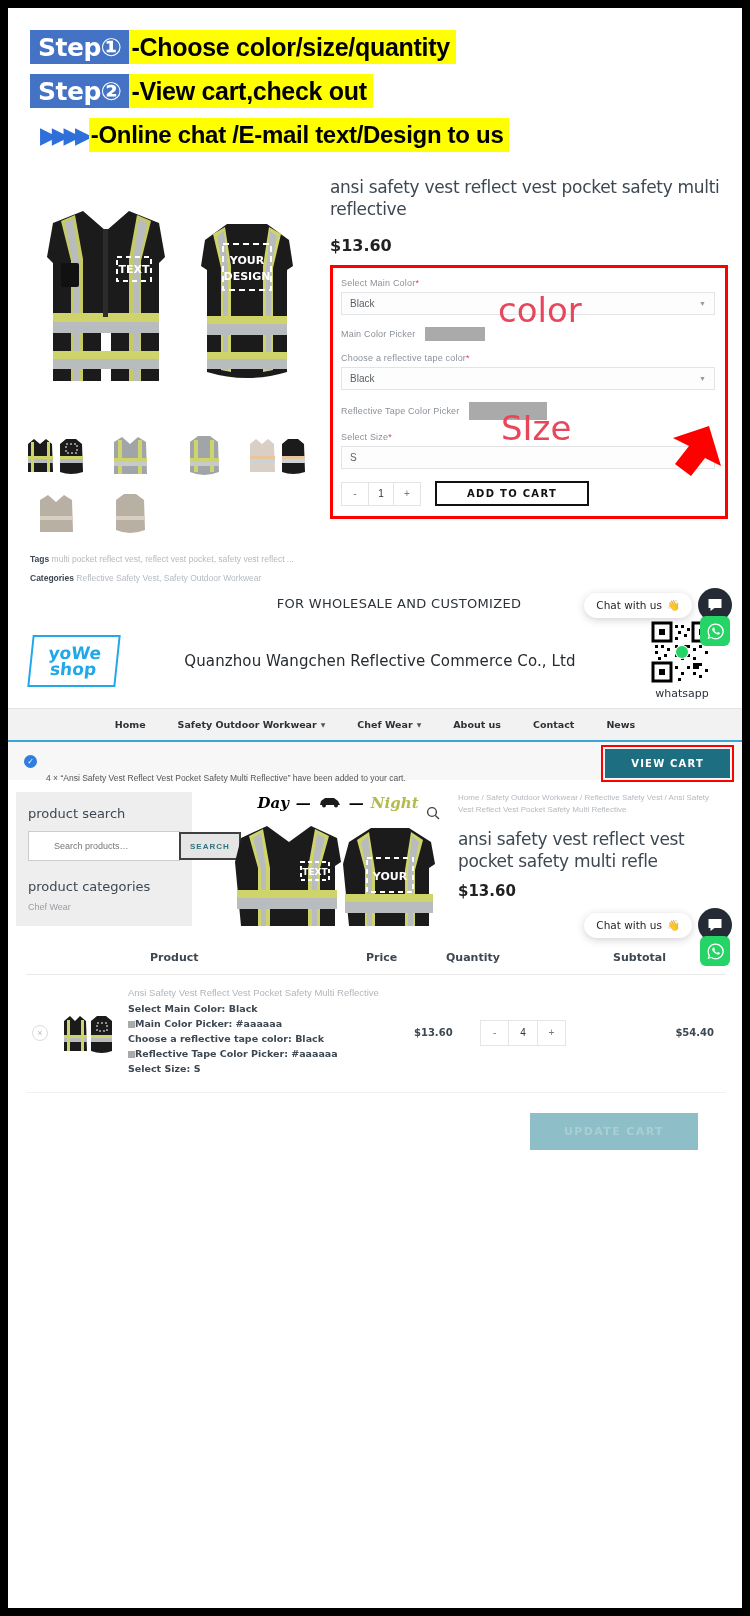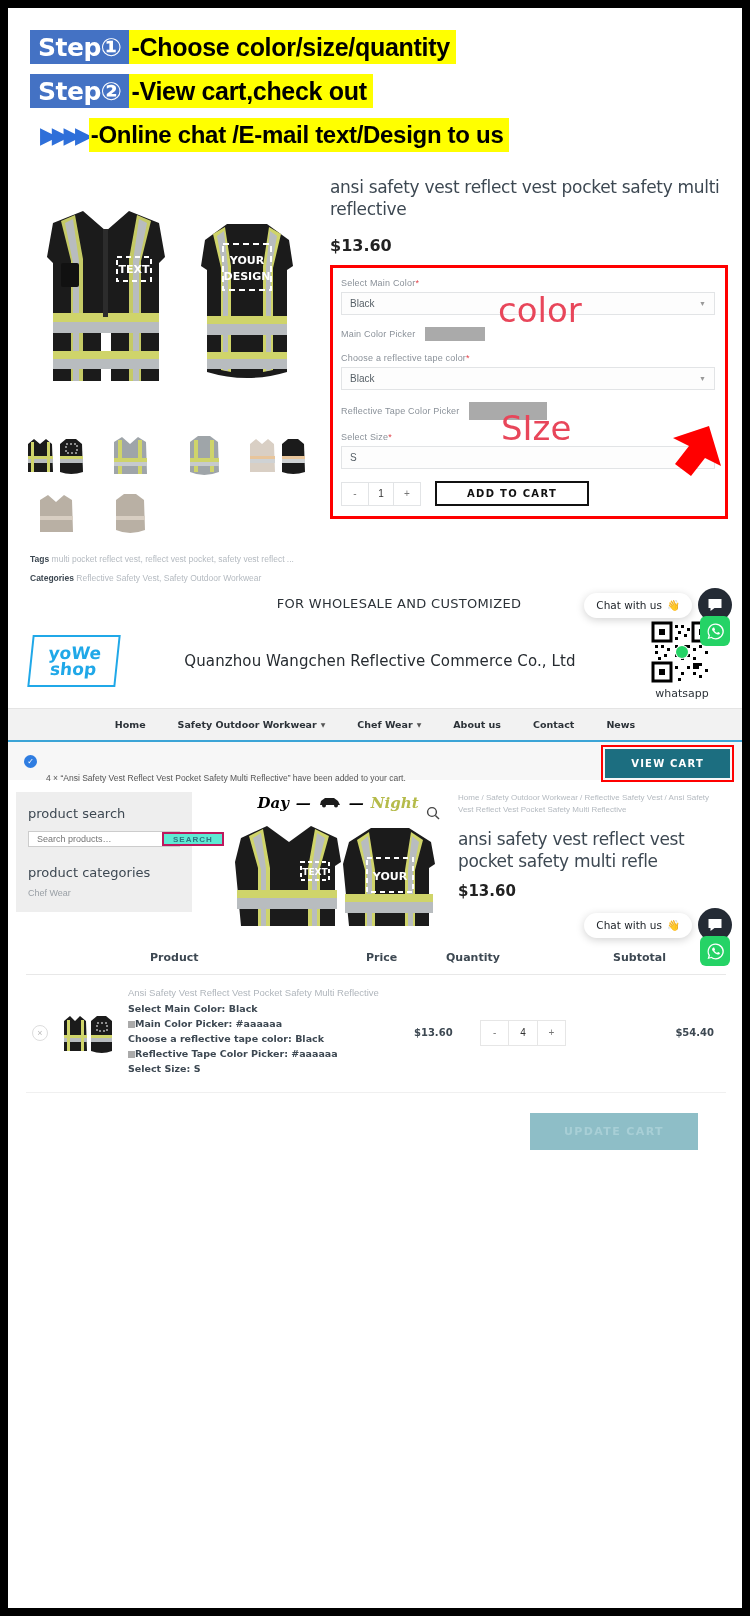--- a/index.html
+++ b/index.html
@@ -140,25 +140,25 @@
            font-size: 8px; display: flex; align-items: center; justify-content: center; flex: none; }
   .notice-text { font-size: 8.5px; color: #555; margin-left: 9px; margin-top: 34px; }
   .viewcart-wrap { position: absolute; right: 8px; top: 3px; border: 2px solid #ff0000; padding: 2px; }
   .viewcart { background: #1c6e80; color: #fff; font-size: 10px; font-weight: bold;
               letter-spacing: 1.2px; padding: 9px 26px; font-family: "DejaVu Sans", sans-serif; }
 
   
   .cartpage { position: relative; }
   .sidebar { position: absolute; left: 8px; top: 12px; width: 176px; background: #eeeeee; padding: 14px 12px; }
   .side-h { font-size: 13px; color: #3d4852; margin-bottom: 10px; font-family: "DejaVu Sans", sans-serif; }
-  .searchrow { display: flex; height: 16px; border: 1px solid #ccc; background: #fff; }
+  .searchrow { display: flex; height: 30px; border: 1px solid #ccc; background: #fff; padding-left: 17px; }
   .searchrow input { flex: 1; border: 0; outline: none; padding: 0 8px; font-size: 9px; color: #9aa0a6;
                      background: #fff; font-family: "Liberation Sans", sans-serif; }
-  .searchbtn { border: 2px solid #be185d; color: #2f7380; font-size: 8px; font-weight: bold;
-               letter-spacing: 1px; display: flex; align-items: center; padding: 0 9px; background: #5eead4; }
+  .searchbtn { border: 2px solid #404040; color: #2f7380; font-size: 8px; font-weight: bold;
+               letter-spacing: 1px; display: flex; align-items: center; padding: 0 9px; background: #e5e5e5; }
   .side-h2 { font-size: 13px; color: #3d4852; margin: 18px 0 8px; font-family: "DejaVu Sans", sans-serif; }
   .side-cat { font-size: 9px; color: #9aa0a6; }
 
   .daynight { position: absolute; left: 205px; top: 14px; width: 250px; text-align: center; }
   .dn-text { display: flex; align-items: center; justify-content: center; gap: 7px;
              font-size: 15px; font-weight: bold; font-style: italic; font-family: "DejaVu Serif", serif; }
   .dn-night { color: #b5bb4a; }
   .mag { position: absolute; left: 418px; top: 26px; }
 
   .crumbwrap { position: absolute; left: 450px; top: 12px; width: 258px; }

